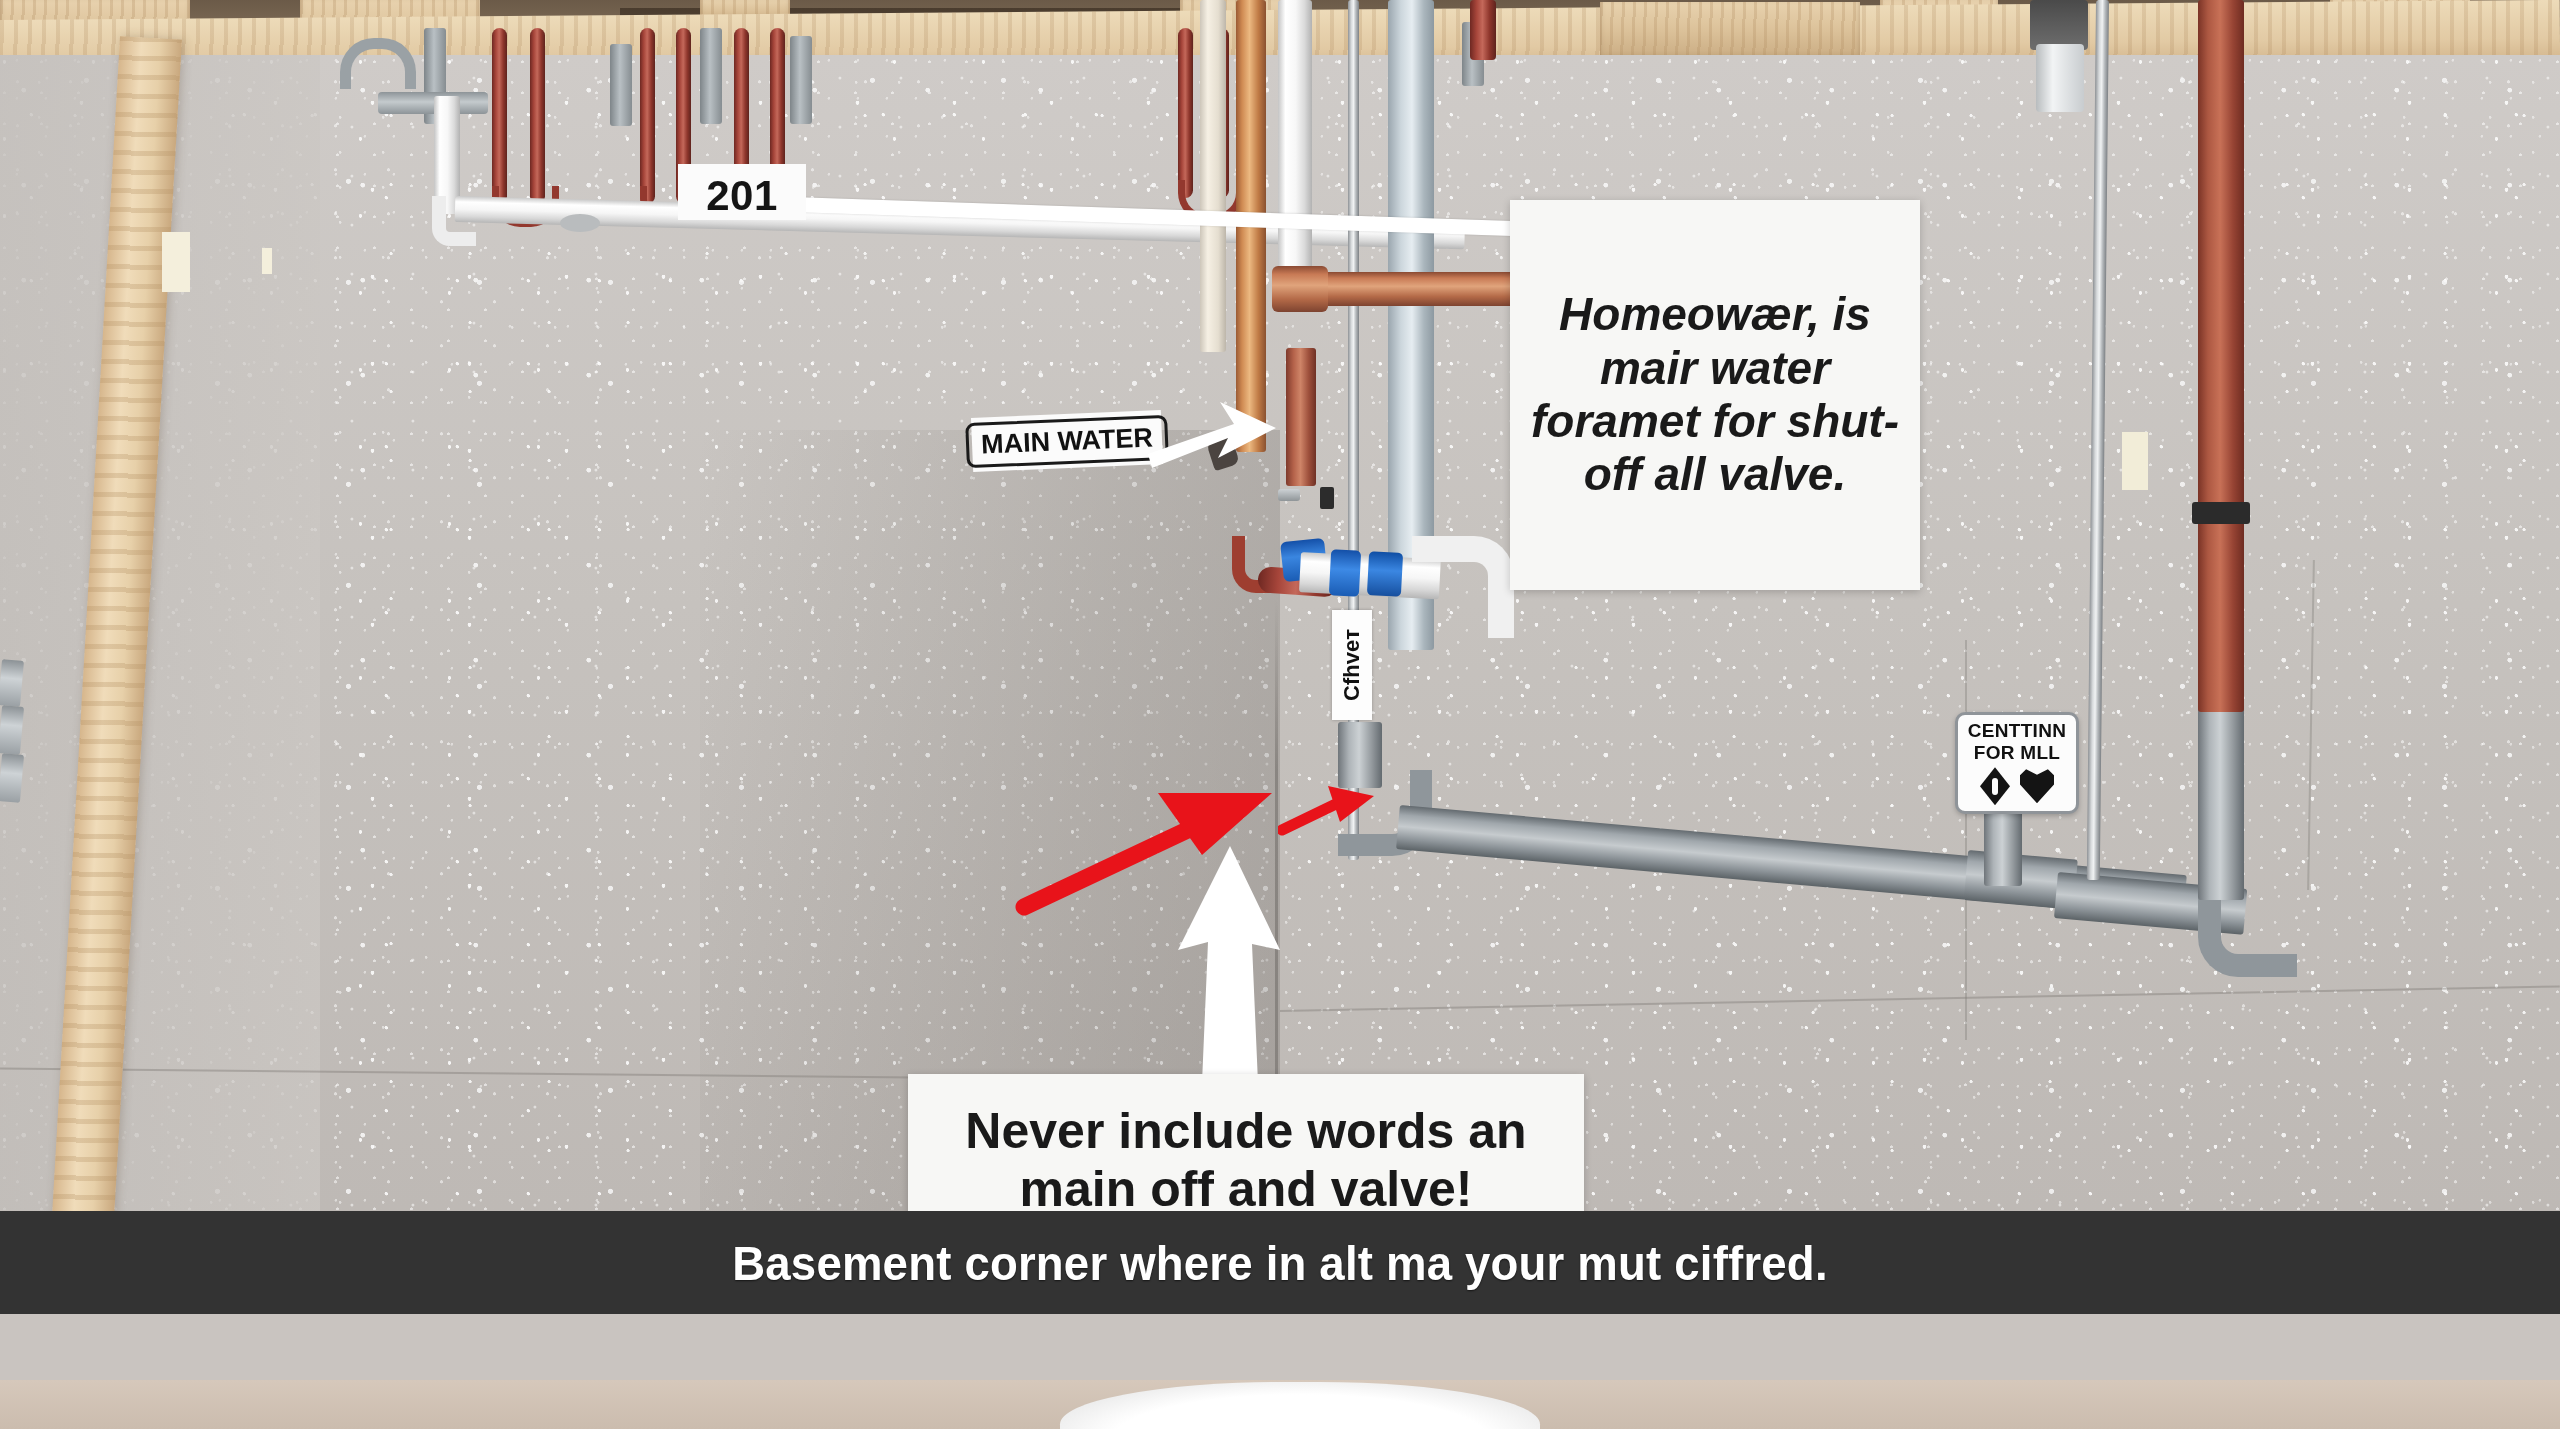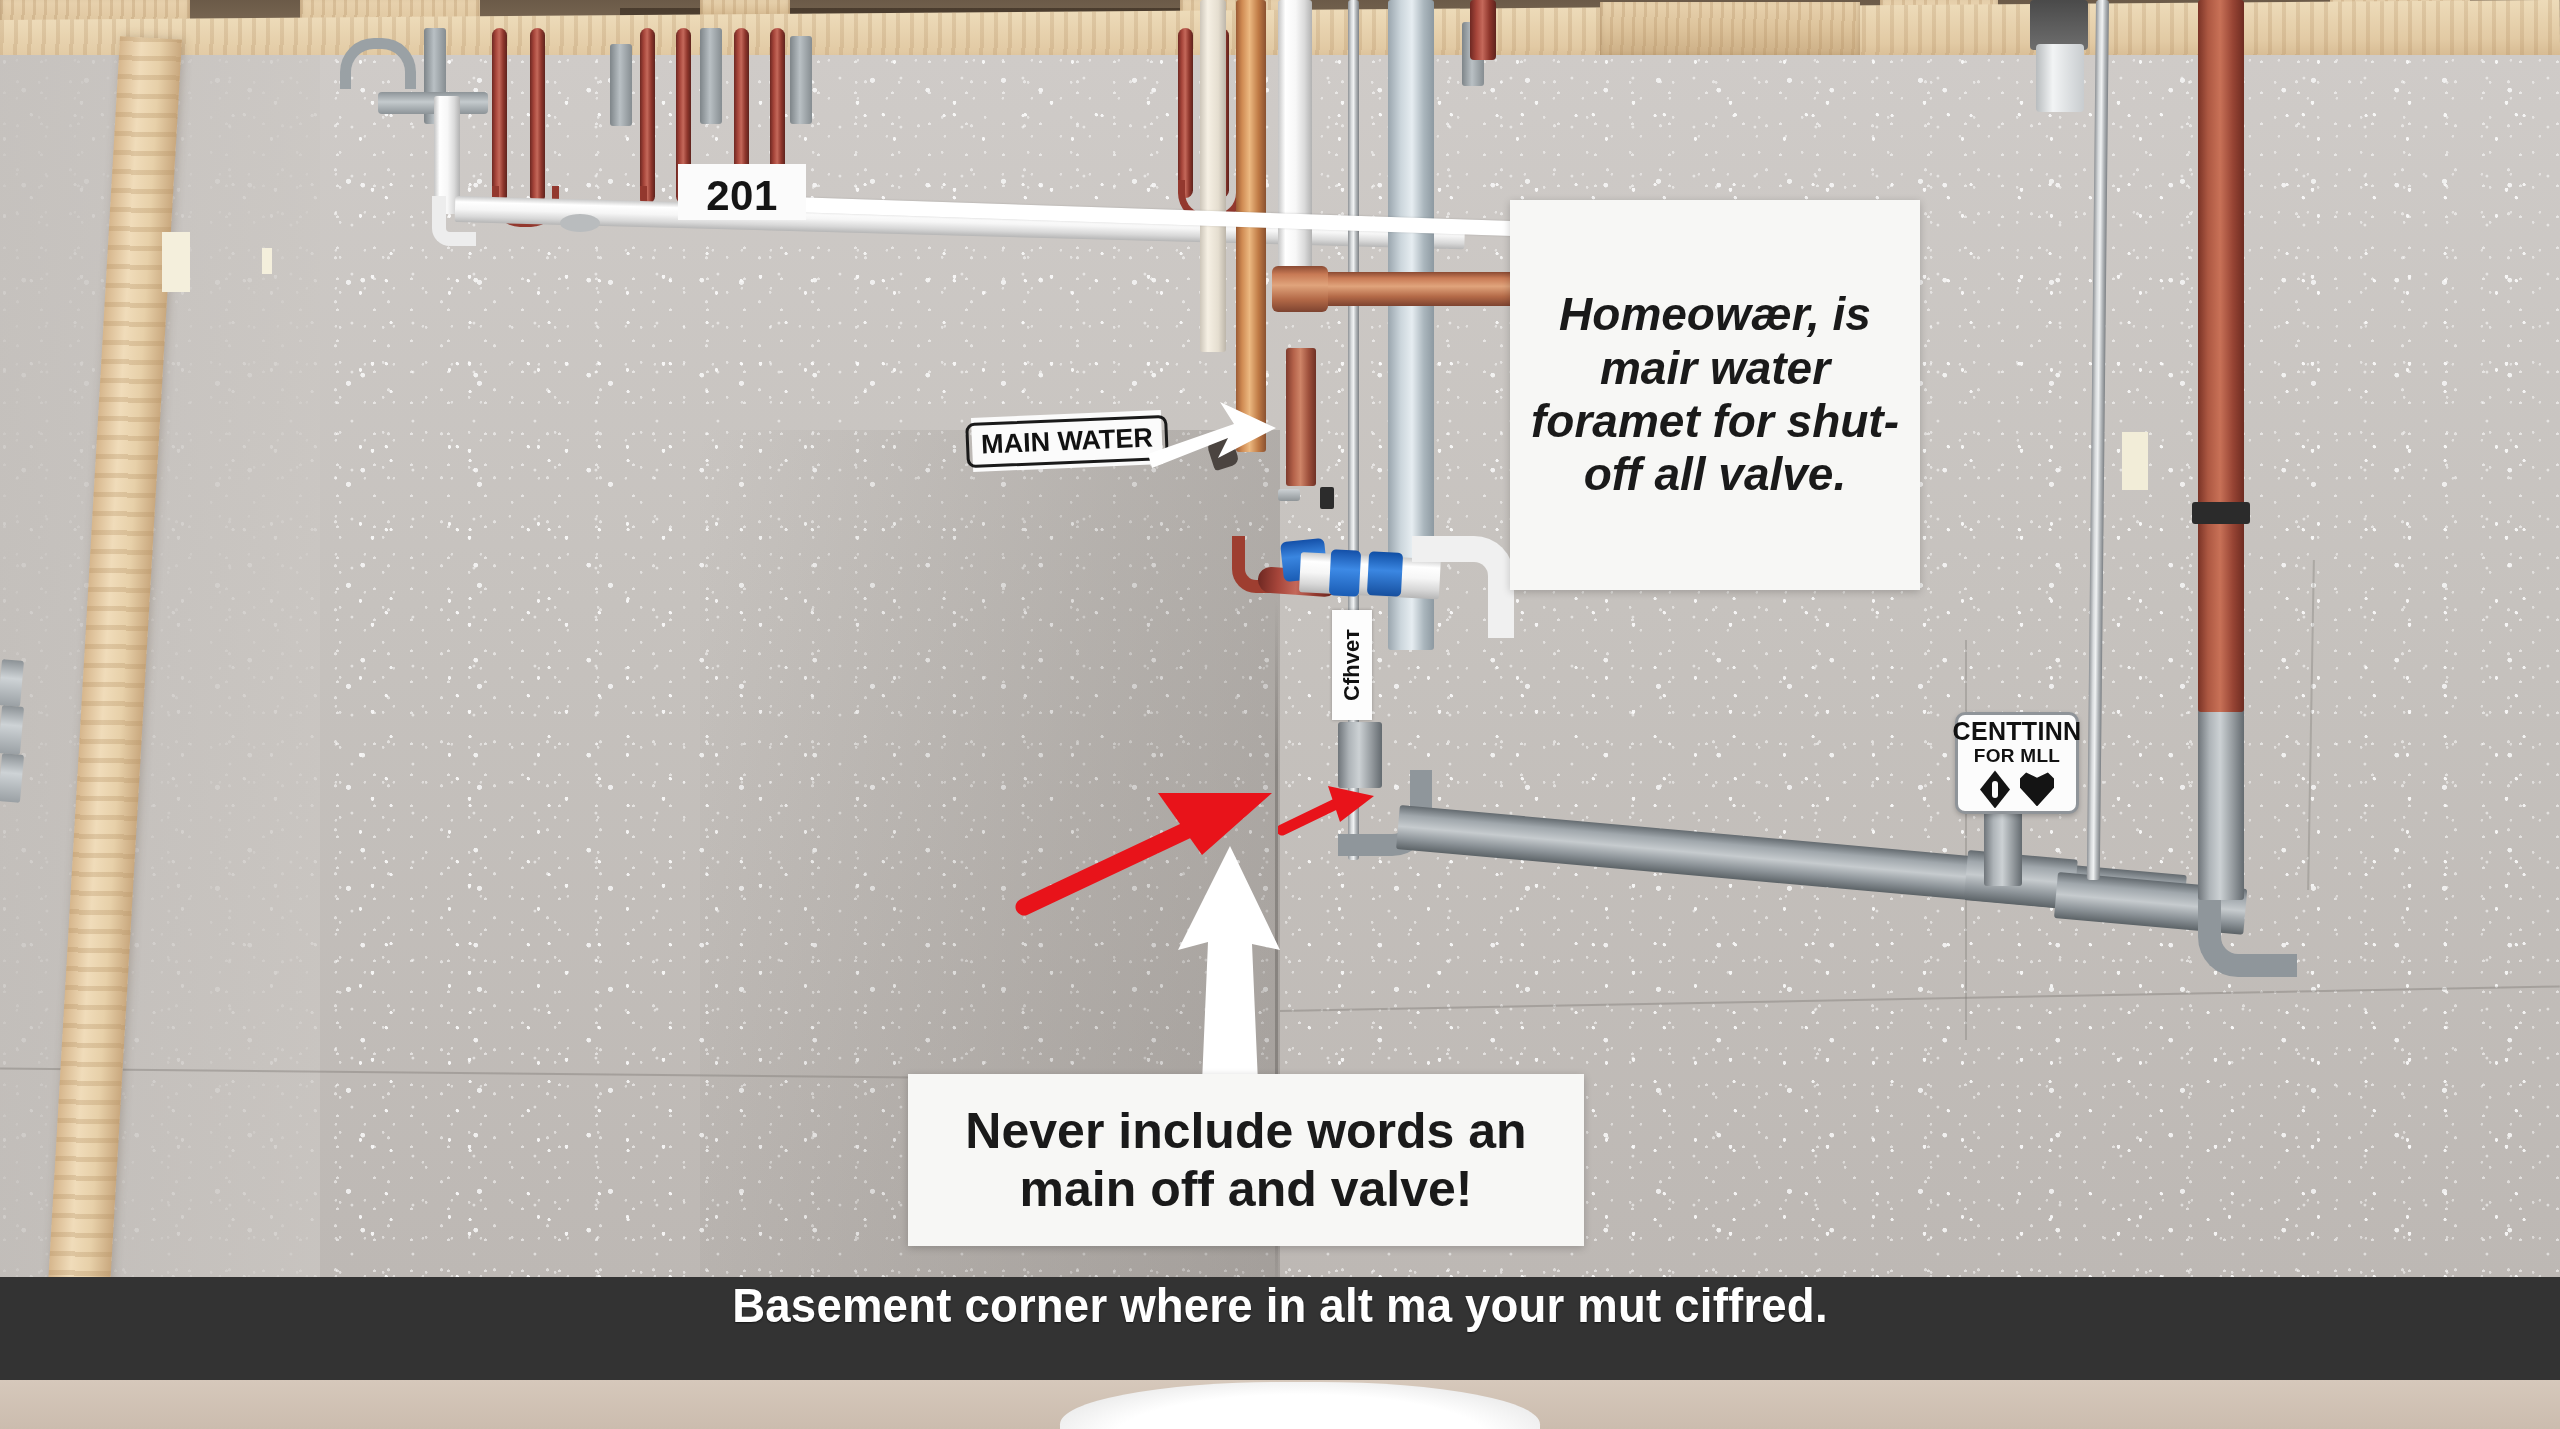--- a/index.html
+++ b/index.html
@@ -213,22 +213,22 @@
   }
   .callout .txt{
     font-weight:bold;font-style:italic;color:#1a1a1a;line-height:1.16;
   }
   .callout-bottom .txt{font-style:normal;}
 
   .arrow-white{position:absolute;}
   .arrow-red{position:absolute;}
 
   .caption-bar{
-    position:absolute;left:0;top:1277px;width:2560px;height:103px;
-    background:#333333;display:flex;justify-content:center;
+    position:absolute;left:0;top:1211px;width:2560px;height:103px;
+    background:#333333;display:flex;align-items:center;justify-content:center;
   }
   .caption-bar .ctext{
     color:#fff;font-weight:bold;font-size:49px;letter-spacing:.2px;
     text-shadow:0 1px 2px rgba(0,0,0,.6);
     transform:scaleX(.93);
   }
 </style>
 </head>
 <body>
 
@@ -388,21 +388,21 @@
   </div>
   <svg class="arrow-white" style="left:1148px;top:398px;width:130px;height:76px;" viewBox="0 0 130 76">
     <polygon points="0,56 86,26 72,4 128,30 70,60 80,40 4,70" fill="#ffffff"></polygon>
   </svg>
 
   <div class="tag-vert" style="left:1332px;top:610px;width:40px;height:110px;font-size:22px;">
     <span>Cfhveт</span>
   </div>
 
   <div class="placard" style="left:1955px;top:712px;width:118px;height:96px;">
-    <div class="ln" style="font-size:25px;">CENTTINN</div>
+    <div class="ln" style="font-size:19px;">CENTTINN</div>
     <div class="ln" style="font-size:19px;">FOR MLL</div>
     <div class="glyphs">
       <div class="gl-diamond"></div>
       <div class="gl-heart"></div>
     </div>
   </div>
 
   <div class="callout" style="left:1510px;top:200px;width:410px;height:390px;">
     <div class="txt" style="font-size:46px;padding:0 14px;">Homeowær, is mair water foramet for shut-off all valve.</div>
   </div>

